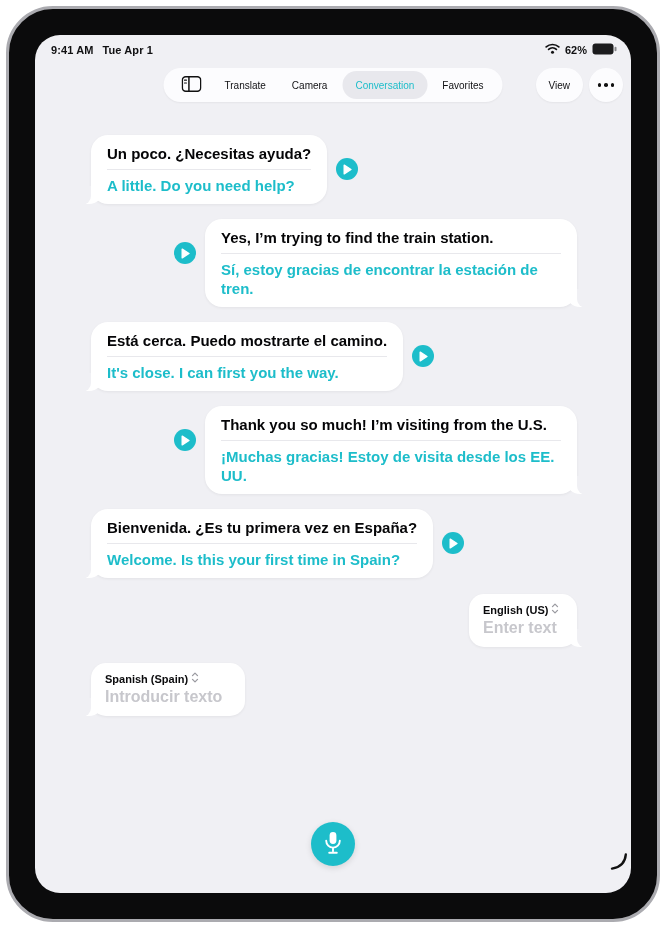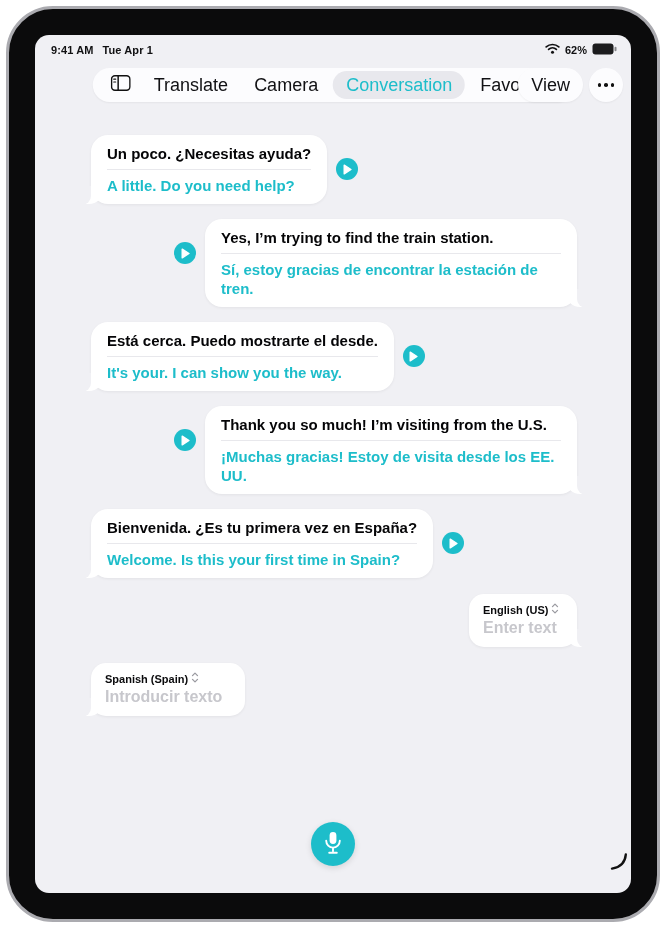--- a/index.html
+++ b/index.html
@@ -15,48 +15,48 @@
   html,body{width:666px;height:928px;background:#FFFFFF;font-family:"Liberation Sans",sans-serif;}
   .stage{width:666px;height:928px;position:relative;background:#FFFFFF;}
   
   .device{
     position:absolute;left:6px;top:6px;width:654px;height:916px;
     background:#0B0B0C;border:3px solid #ABABB0;border-radius:47px;
     padding:26px;
   }
   .screen{
     position:relative;width:596px;height:858px;background:var(--screen-bg);
-    border-radius:14px;overflow:hidden;
+    border-radius:25px;overflow:hidden;
   }
   
   .status-bar{display:flex;justify-content:space-between;align-items:center;
     padding:7px 14px 0 16px;height:22px;font-size:11px;font-weight:700;color:#101012;}
   .status-left{display:flex;gap:9px;letter-spacing:.1px;}
   .status-right{display:flex;align-items:center;gap:5px;}
   
   .nav-row{position:relative;margin-top:11px;height:34px;}
   .toolbar-pill{
     position:absolute;left:50%;transform:translateX(-50%);
     display:flex;align-items:center;height:34px;background:var(--pill-bg);
     border-radius:17px;padding:0 6px;box-shadow:0 1px 2px rgba(0,0,0,.05);
   }
   .toolbar-pill .tool-btn{
     display:flex;align-items:center;justify-content:center;height:34px;
     padding:0 13px;background:none;border:none;font-family:inherit;
-    font-size:18px;color:#111114;cursor:pointer;white-space:nowrap;
+    font-size:10px;color:#111114;cursor:pointer;white-space:nowrap;
   }
   .toolbar-pill .sidebar-btn{padding:0 10px 0 12px;}
   .tool-btn.active{
     height:28px;background:var(--active-tab-bg);border-radius:14px;
     color:var(--accent);font-weight:500;margin:0 2px;
   }
   .nav-right{position:absolute;right:8px;top:0;display:flex;gap:6px;}
   .round-btn{
     height:34px;background:var(--pill-bg);border:none;border-radius:17px;
-    font-family:inherit;font-size:18px;color:#111114;cursor:pointer;
+    font-family:inherit;font-size:10px;color:#111114;cursor:pointer;
     box-shadow:0 1px 2px rgba(0,0,0,.05);display:flex;align-items:center;justify-content:center;
   }
   .view-btn{padding:0 13px;}
   .more-btn{width:34px;}
   .dots{display:flex;gap:3px;}
   .dots i{width:3.6px;height:3.6px;border-radius:50%;background:#111;display:block;}
   
   .chat{margin-top:33px;display:flex;flex-direction:column;gap:15px;padding:0 54px 0 56px;}
   .msg{display:flex;align-items:flex-start;gap:9px;}
   .msg.right{justify-content:flex-end;}
@@ -188,23 +188,23 @@
           </button>
           <div class="bubble tail-right">
             <div class="src">Yes, I’m trying to find the train station.</div>
             <div class="sep"></div>
             <div class="trn">Sí, estoy gracias de encontrar la estación de tren.</div>
           </div>
         </div>
 
         <div class="msg left">
           <div class="bubble tail-left">
-            <div class="src">Está cerca. Puedo mostrarte el desde.</div>
-            <div class="sep"></div>
-            <div class="trn">It's your. I can show you the way.</div>
+            <div class="src">Está cerca. Puedo mostrarte el camino.</div>
+            <div class="sep"></div>
+            <div class="trn">It's close. I can first you the way.</div>
           </div>
           <button class="play-btn">
             <svg width="9" height="11" viewBox="0 0 9 11">
                 <path d="M1.2 1.2 L8 5.5 L1.2 9.8 Z" fill="#fff" stroke="#fff" stroke-width="1.4" stroke-linejoin="round"></path>
               </svg>
           </button>
         </div>
 
         <div class="msg right">
           <button class="play-btn">

